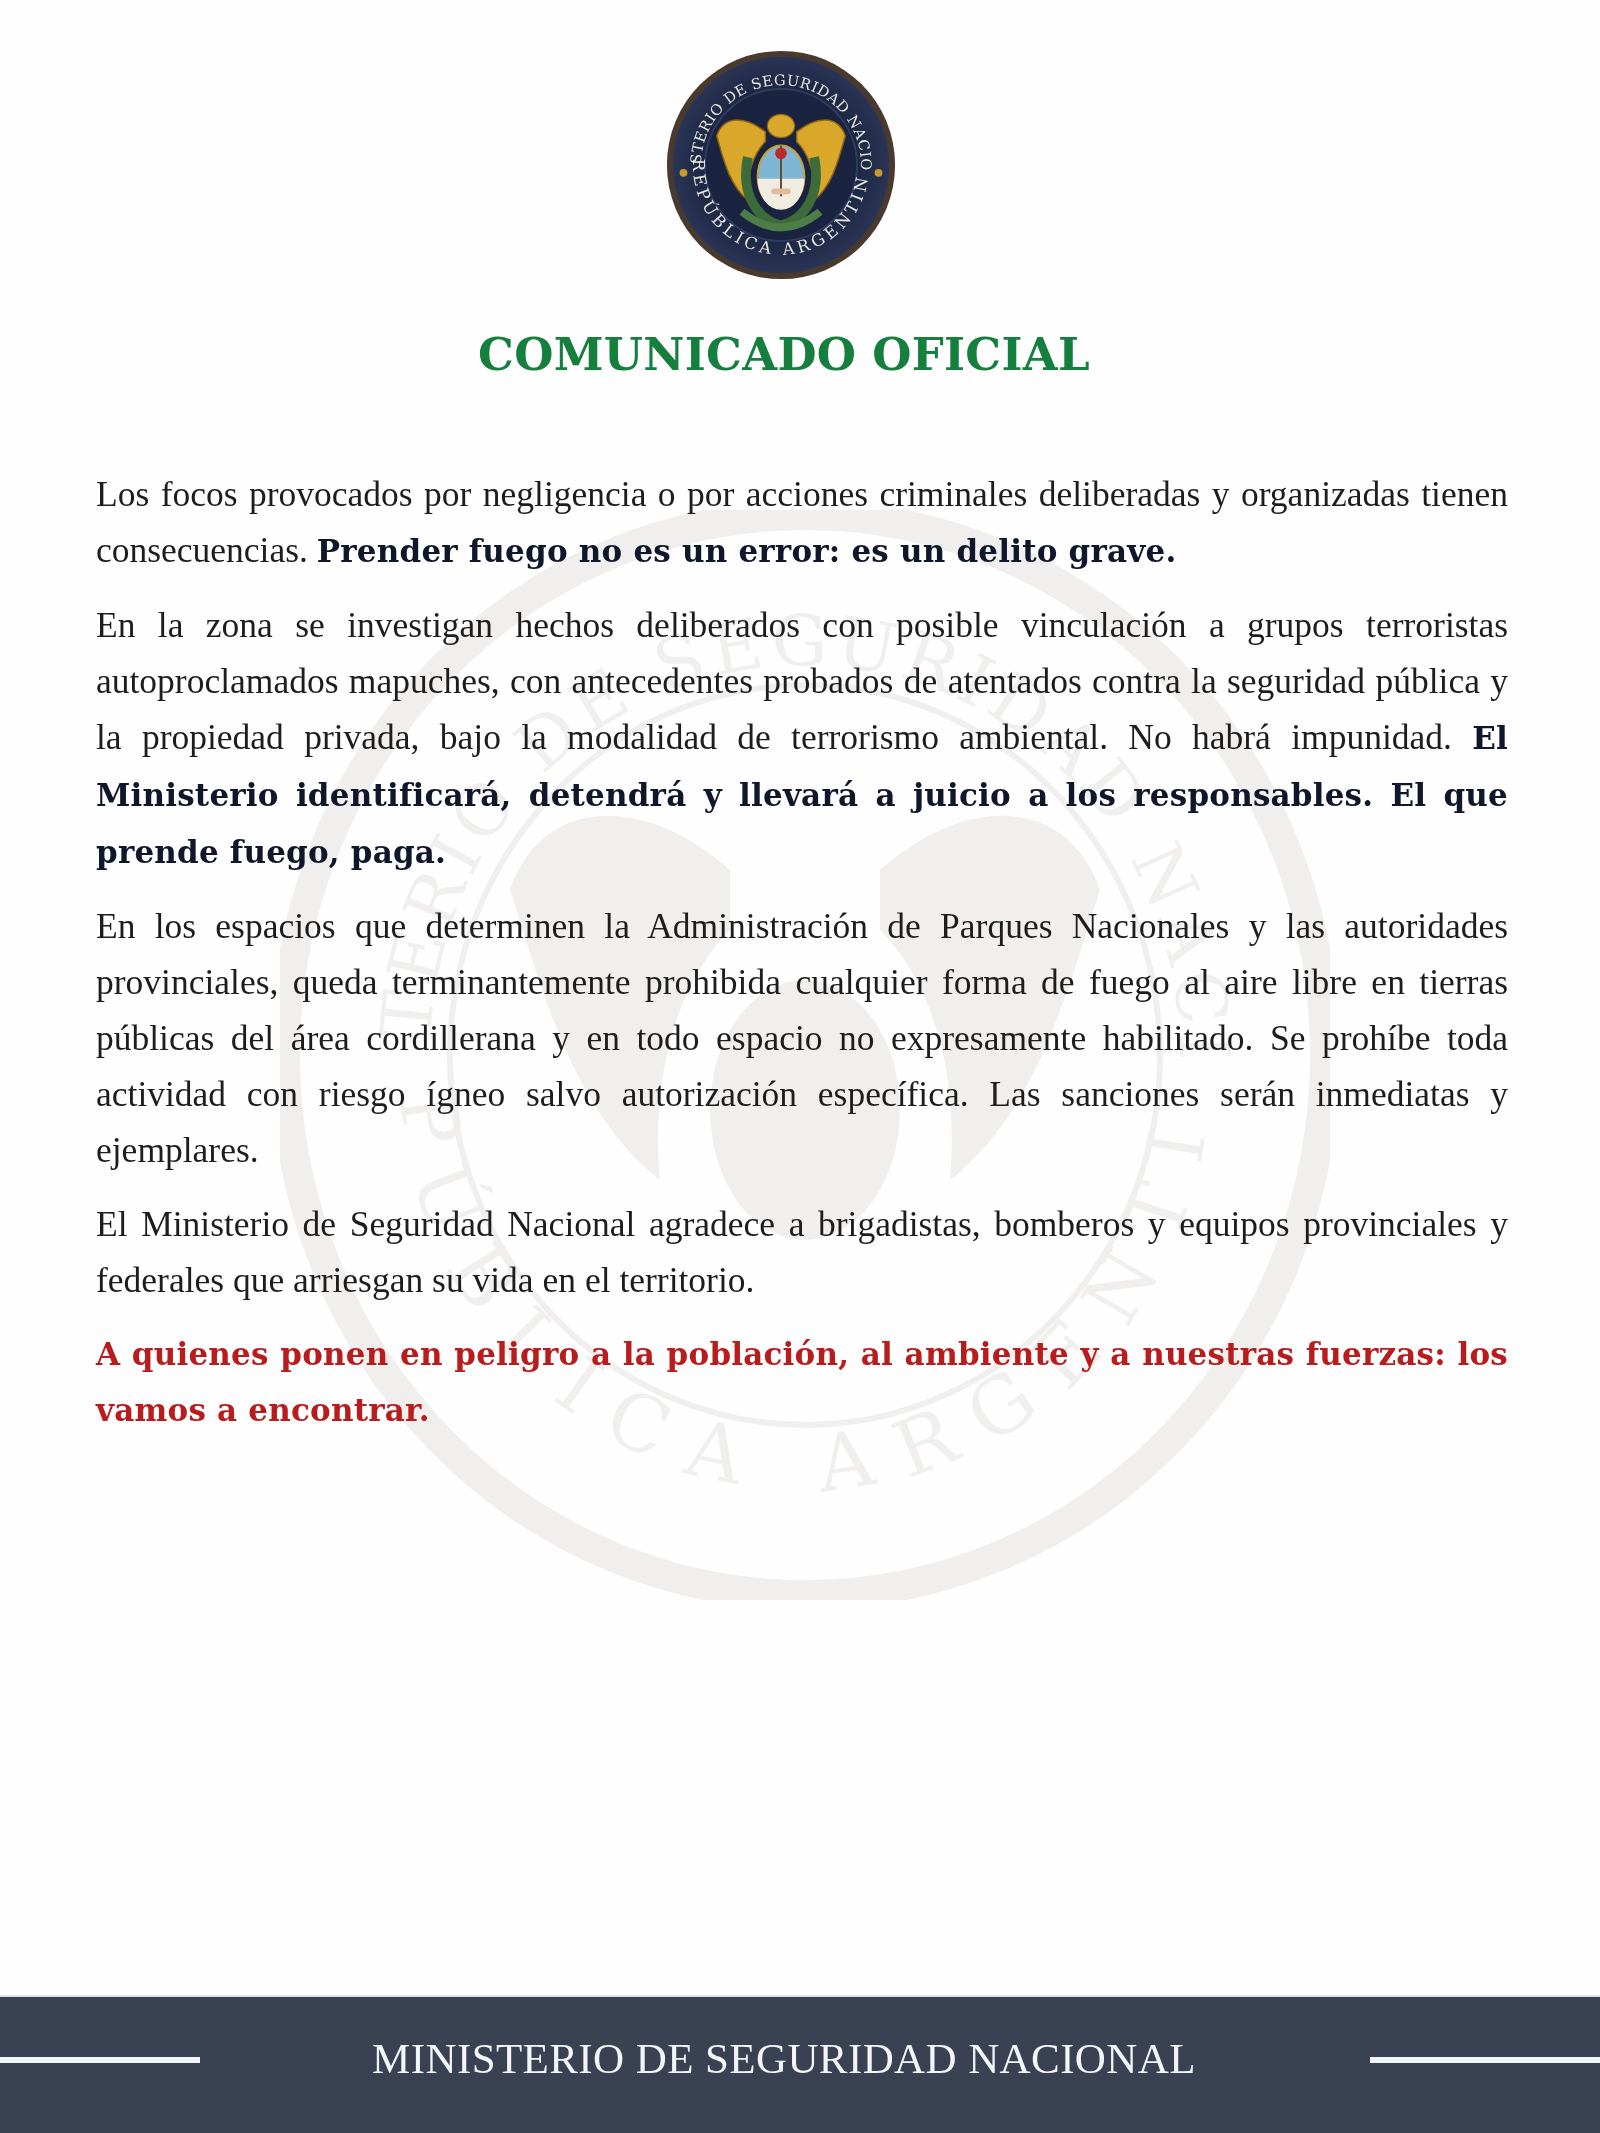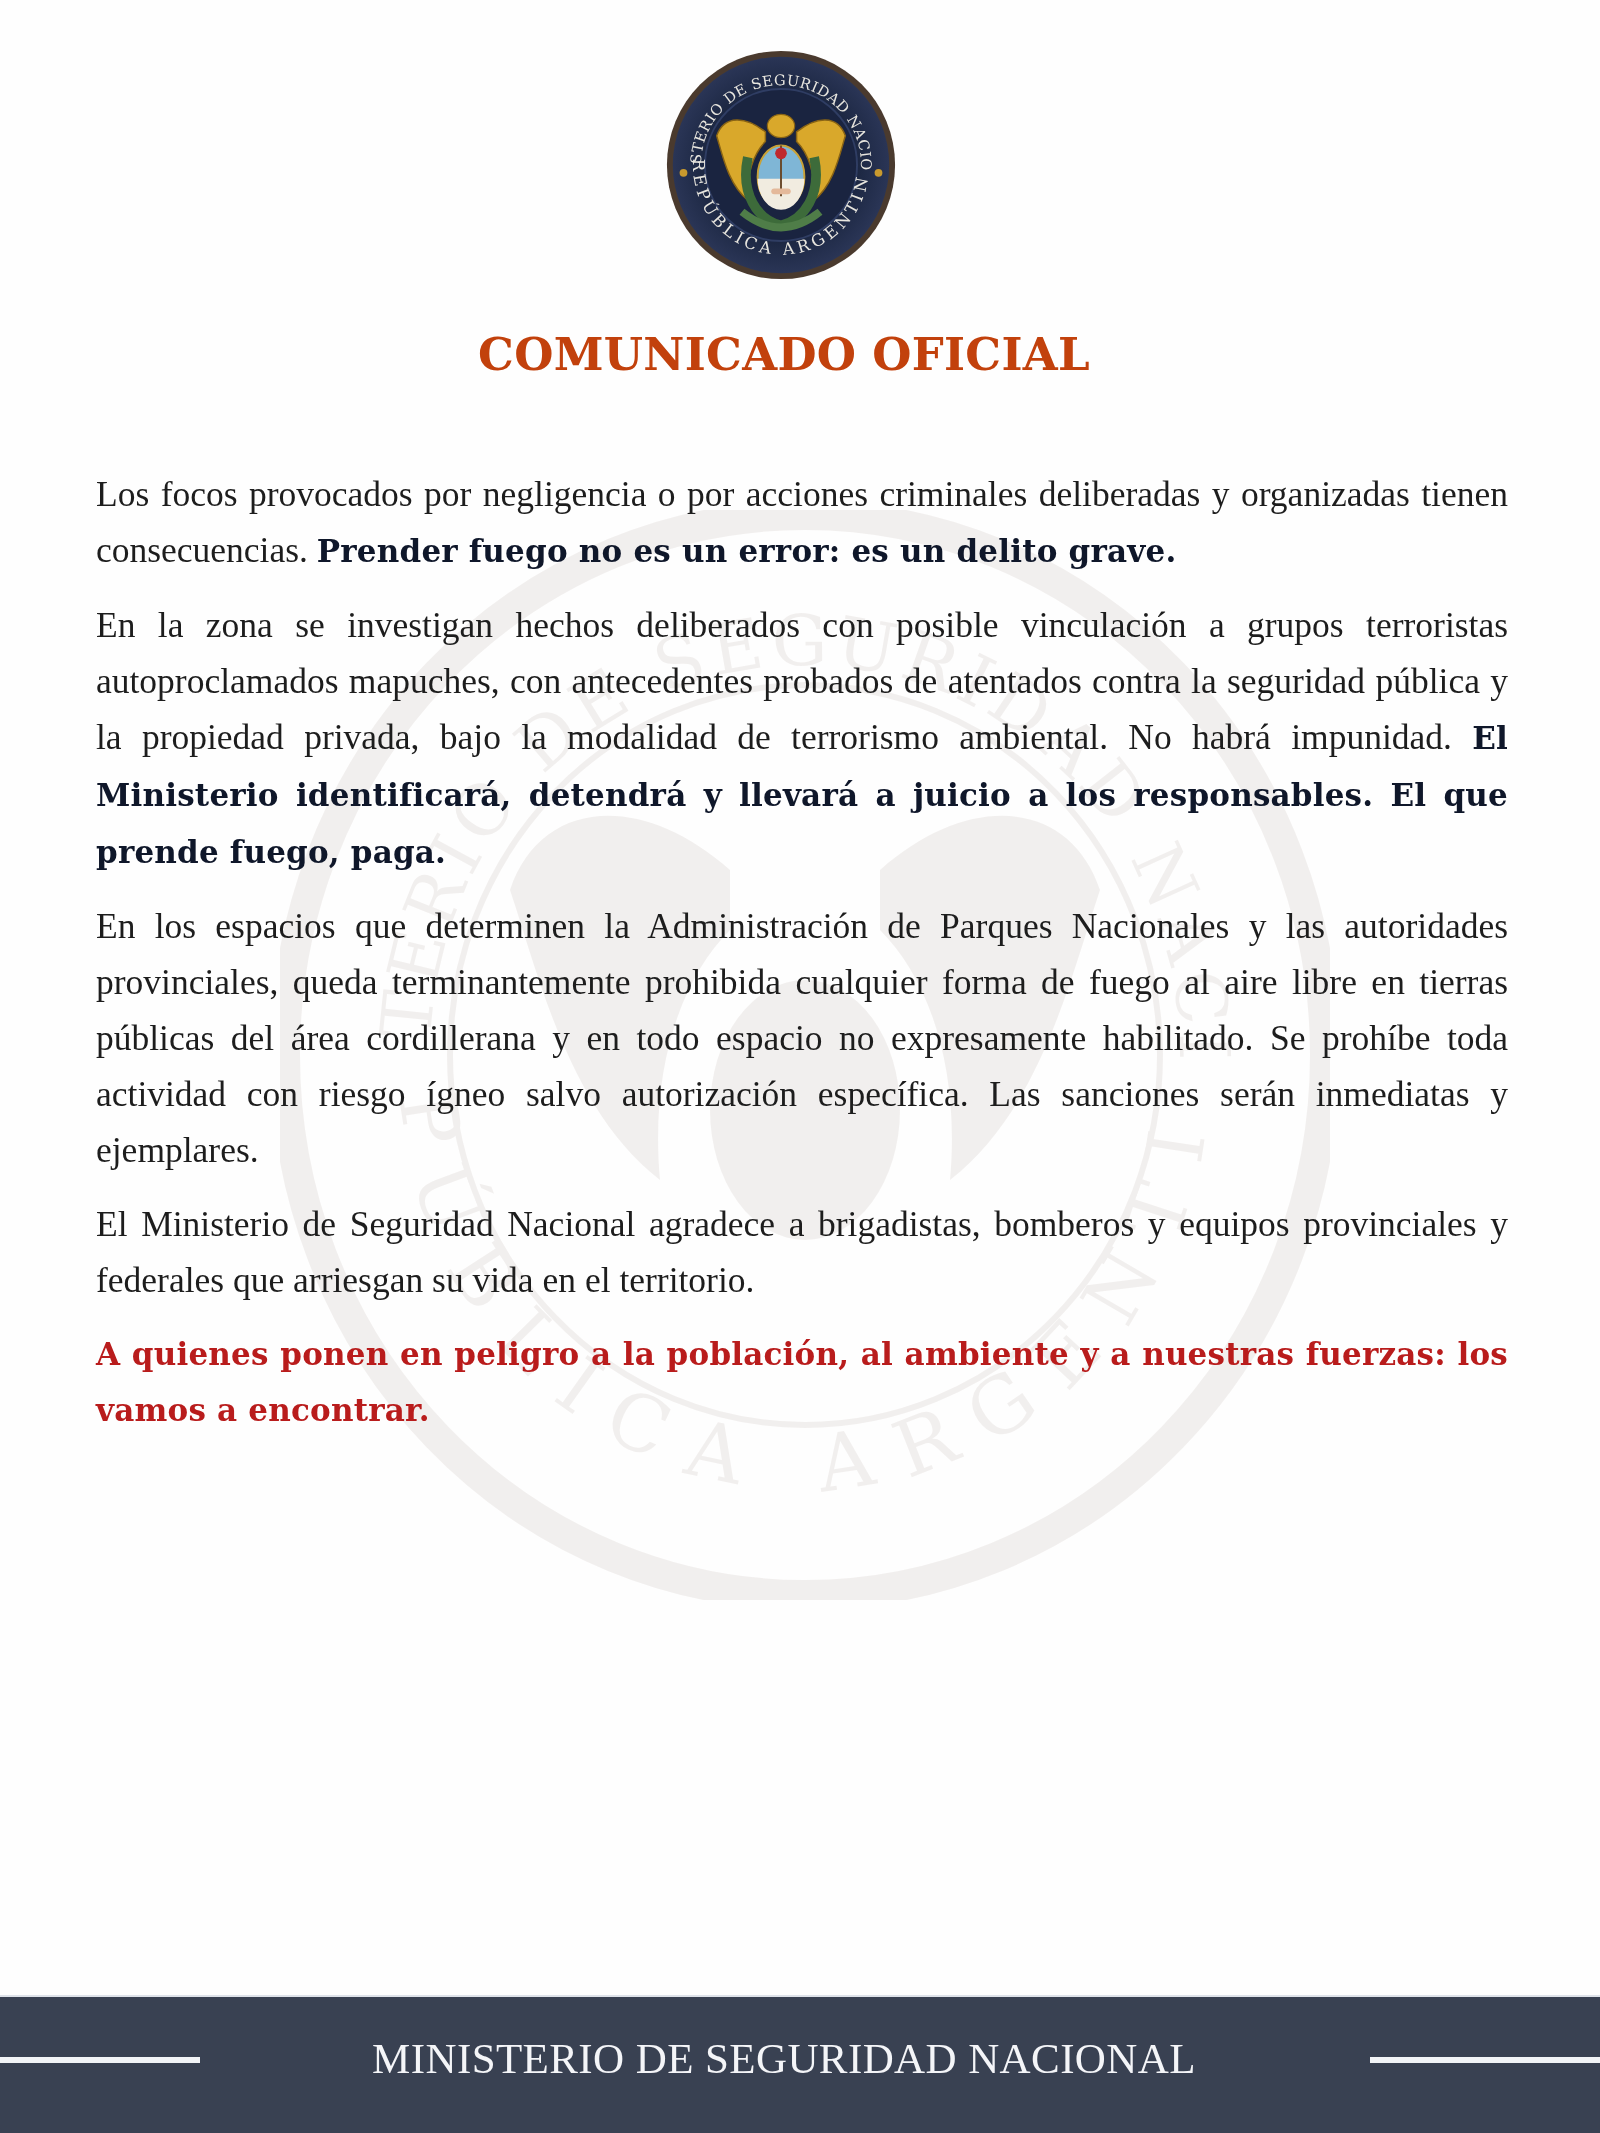--- a/index.html
+++ b/index.html
@@ -12,21 +12,21 @@
   .seal-wrap { position: absolute; left: 664px; top: 48px; width: 234px; height: 234px; }
   .seal-wrap svg { width: 100%; height: 100%; display: block; }
 
   
   .watermark { position: absolute; left: 280px; top: 510px; width: 1050px; height: 1090px; opacity: 0.07; pointer-events: none; }
   .watermark svg { width: 100%; height: 100%; }
 
   .title {
     position: absolute; left: 0; top: 328px; width: 1568px; text-align: center;
     font-family: "DejaVu Serif", "Liberation Serif", serif;
-    font-weight: bold; font-size: 45px; letter-spacing: 0.3px; color: #c2410c;
+    font-weight: bold; font-size: 45px; letter-spacing: 0.3px; color: #15803d;
   }
 
   .body-text {
     position: absolute; left: 96px; top: 466px; width: 1412px;
     font-family: "Liberation Serif", "DejaVu Serif", serif;
     font-size: 35.5px; line-height: 56px; color: #1d1d1d;
   }
   .para { text-align: justify; margin-bottom: 18px; }
   .para b { font-family: "DejaVu Serif", "Liberation Serif", serif; font-weight: bold; font-size: 31px; letter-spacing: 0.2px; color: #0f172a; }
   .para.all-bold { font-family: "DejaVu Serif", "Liberation Serif", serif; font-weight: bold; font-size: 31px; letter-spacing: 0.2px; color: #b91c1c; }

